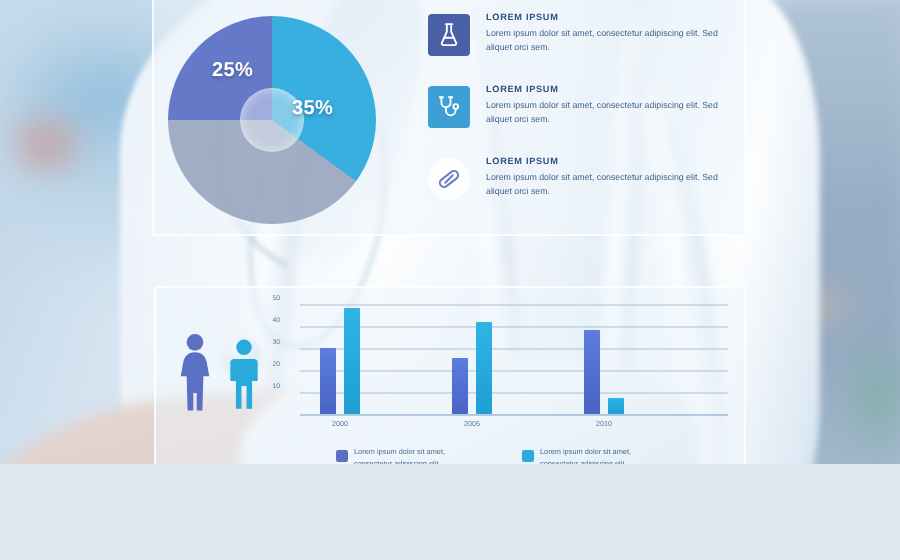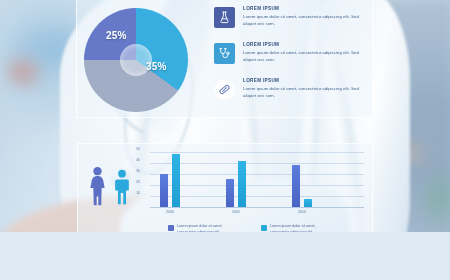--- a/index.html
+++ b/index.html
@@ -130,21 +130,21 @@
   .donut-hole{
     position:absolute;left:36px;top:36px;width:32px;height:32px;border-radius:50%;
     background:rgba(238,245,251,.42);
     box-shadow:inset 0 0 6px rgba(255,255,255,.55);
   }
   .donut-lbl{
     position:absolute;color:#fff;font-weight:bold;font-size:10px;
     text-shadow:0 1px 2px rgba(40,70,110,.55);letter-spacing:.2px;
   }
   #donut-label-25{left:22px;top:22px;}
-  #donut-label-35{left:62px;top:53px;}
+  #donut-label-35{left:62px;top:41px;}
 
   
   .features{position:absolute;left:214px;top:6px;width:152px;}
   .feature{position:relative;height:33px;margin-bottom:3px;}
   .f-icon{
     position:absolute;left:0;top:1px;width:21px;height:21px;
     display:flex;align-items:center;justify-content:center;
   }
   .f-icon.sq1{background:#4a5fa5;border-radius:2px;}
   .f-icon.sq2{background:#3e9fd4;border-radius:2px;}

